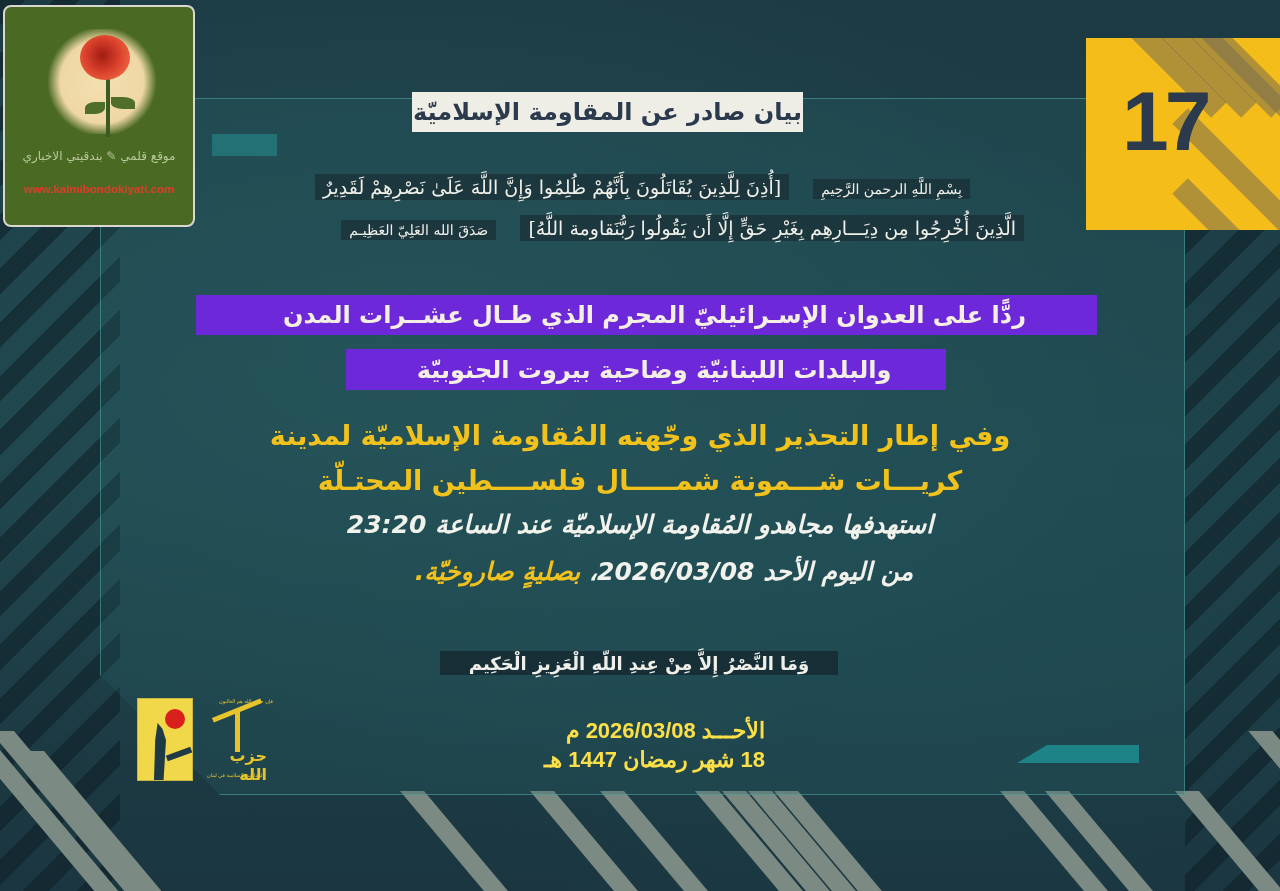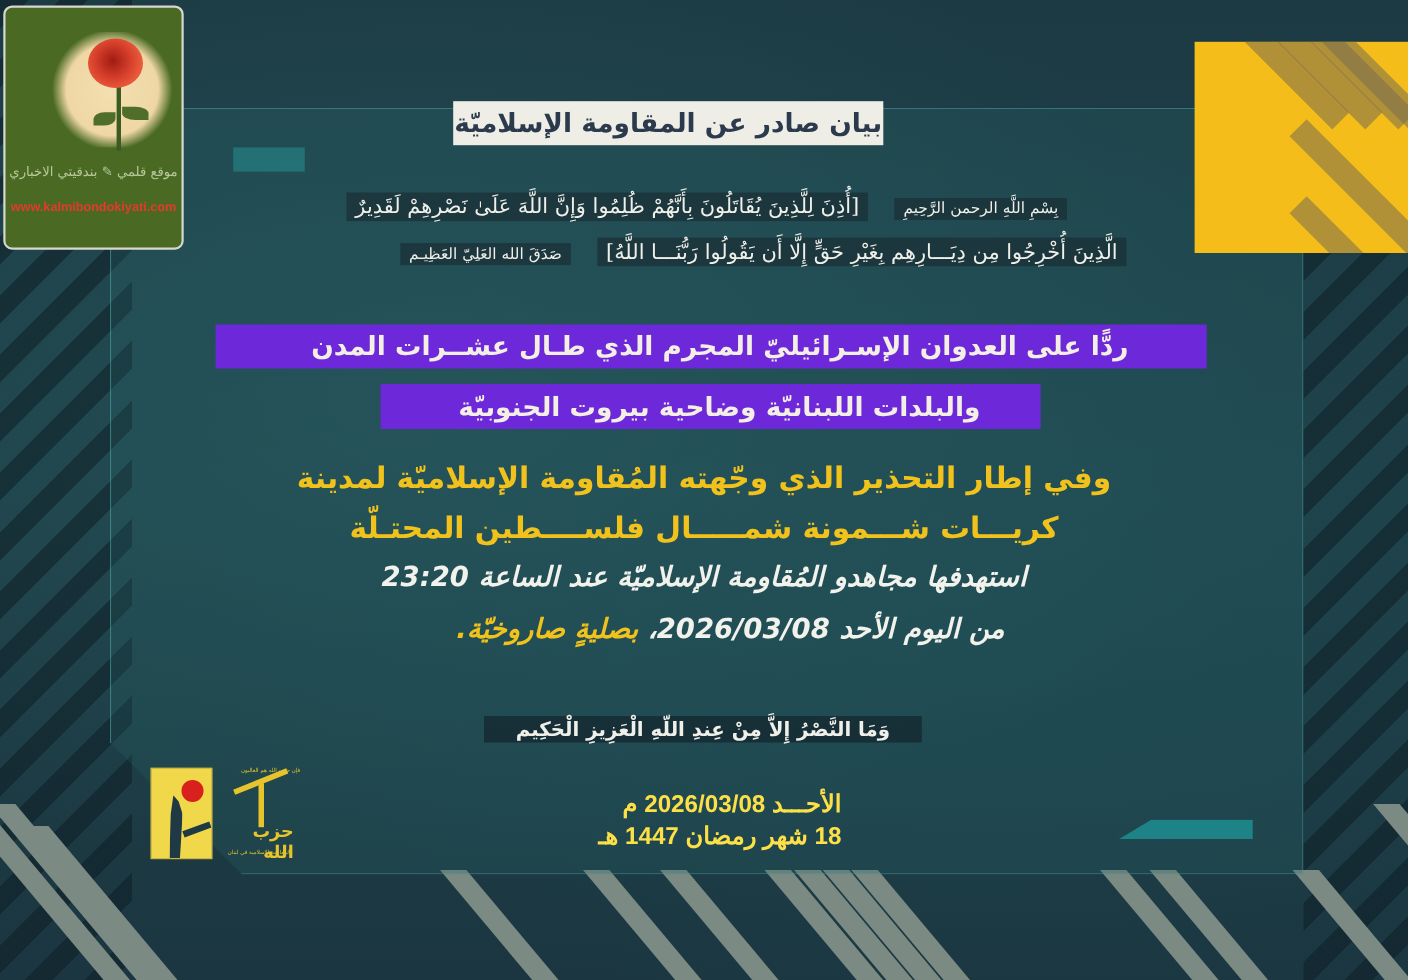--- a/index.html
+++ b/index.html
@@ -34,21 +34,21 @@
   .panel {
     position:absolute; left:100px; top:98px; width:1083px; height:695px;
     border:1.5px solid rgba(80,170,170,0.55);
     clip-path:polygon(0 0, 100% 0, 100% 100%, 120px 100%, 0 calc(100% - 120px));
     background:rgba(40,100,105,0.25);
   }
   .teal-bar-tl { position:absolute; left:212px; top:134px; width:65px; height:22px; background:rgba(40,160,160,0.45); }
   .teal-bar-br { position:absolute; left:1017px; top:745px; width:122px; height:18px; background:#1e9c9e; opacity:0.7; clip-path:polygon(30px 0,100% 0,100% 100%,0 100%); }
 
   .logo-box {
-    position:absolute; left:3px; top:5px; width:164px; height:222px;
+    position:absolute; left:3px; top:5px; width:192px; height:222px;
     background:#4a6a24; border:2px solid #d8d8d0; border-radius:8px; box-sizing:border-box;
     text-align:center;
   }
   .rose-splash {
     position:absolute; left:42px; top:22px; width:110px; height:105px;
     background:radial-gradient(circle, #f4dfb0 0%, #efd7a5 55%, rgba(239,215,165,0) 72%);
   }
   .rose { position:absolute; left:75px; top:28px; width:50px; height:45px; border-radius:50%;
     background:radial-gradient(circle at 45% 45%, #a01c12 0%, #d8402c 45%, #e85a3a 70%); }
   .stem { position:absolute; left:101px; top:72px; width:4px; height:58px; background:#3b5b22; }
@@ -156,31 +156,32 @@
   <div class="logo-url">www.kalmibondokiyati.com</div>
 </div>
 
 <div class="number-box">
   <div class="nb-stripe" style="left:30px; top:-150px;"></div>
   <div class="nb-stripe" style="left:60px; top:-150px;"></div>
   <div class="nb-stripe" style="left:90px; top:-150px;"></div>
   <div class="nb-stripe" style="left:160px; top:-90px;"></div>
   <div class="nb-stripe" style="left:175px; top:40px;"></div>
   <div class="nb-stripe" style="left:175px; top:110px;"></div>
+  <div class="number-text">17</div>
 </div>
 
 <div class="title-box">بيان صادر عن المقاومة الإسلاميّة</div>
 
 <div class="verse-line" style="right:310px; top:176px;">
   <span class="verse-bg bismillah">بِسْمِ اللَّهِ الرحمن الرَّحِيمِ</span>
   &nbsp;&nbsp;
   <span class="verse-bg">[أُذِنَ لِلَّذِينَ يُقَاتَلُونَ بِأَنَّهُمْ ظُلِمُوا وَإِنَّ اللَّهَ عَلَىٰ نَصْرِهِمْ لَقَدِيرٌ</span>
 </div>
 <div class="verse-line" style="right:256px; top:217px;">
-  <span class="verse-bg">الَّذِينَ أُخْرِجُوا مِن دِيَـــارِهِم بِغَيْرِ حَقٍّ إِلَّا أَن يَقُولُوا رَبُّنَـــا اللَّهُ]</span>
+  <span class="verse-bg">الَّذِينَ أُخْرِجُوا مِن دِيَـــارِهِم بِغَيْرِ حَقٍّ إِلَّا أَن يَقُولُوا رَبُّنَقاومة اللَّهُ]</span>
   &nbsp;&nbsp;
   <span class="verse-bg sadaq">صَدَقَ الله العَلِيّ العَظِيـم</span>
 </div>
 
 <div class="red-box" style="left:196px; top:295px; width:885px; height:40px; font-size:24px;">ردًّا على العدوان الإسـرائيليّ المجرم الذي طـال عشــرات المدن</div>
 <div class="red-box" style="left:346px; top:349px; width:584px; height:41px; font-size:24px;">والبلدات اللبنانيّة وضاحية بيروت الجنوبيّة</div>
 
 <div class="yellow-line" style="top:420px;">وفي إطار التحذير الذي وجّهته المُقاومة الإسلاميّة لمدينة</div>
 <div class="yellow-line" style="top:465px;">كريـــات شـــمونة شمـــــال فلســــطين المحتـلّة</div>
 <div class="white-line" style="top:510px;">استهدفها مجاهدو المُقاومة الإسلاميّة عند الساعة 23:20</div>

